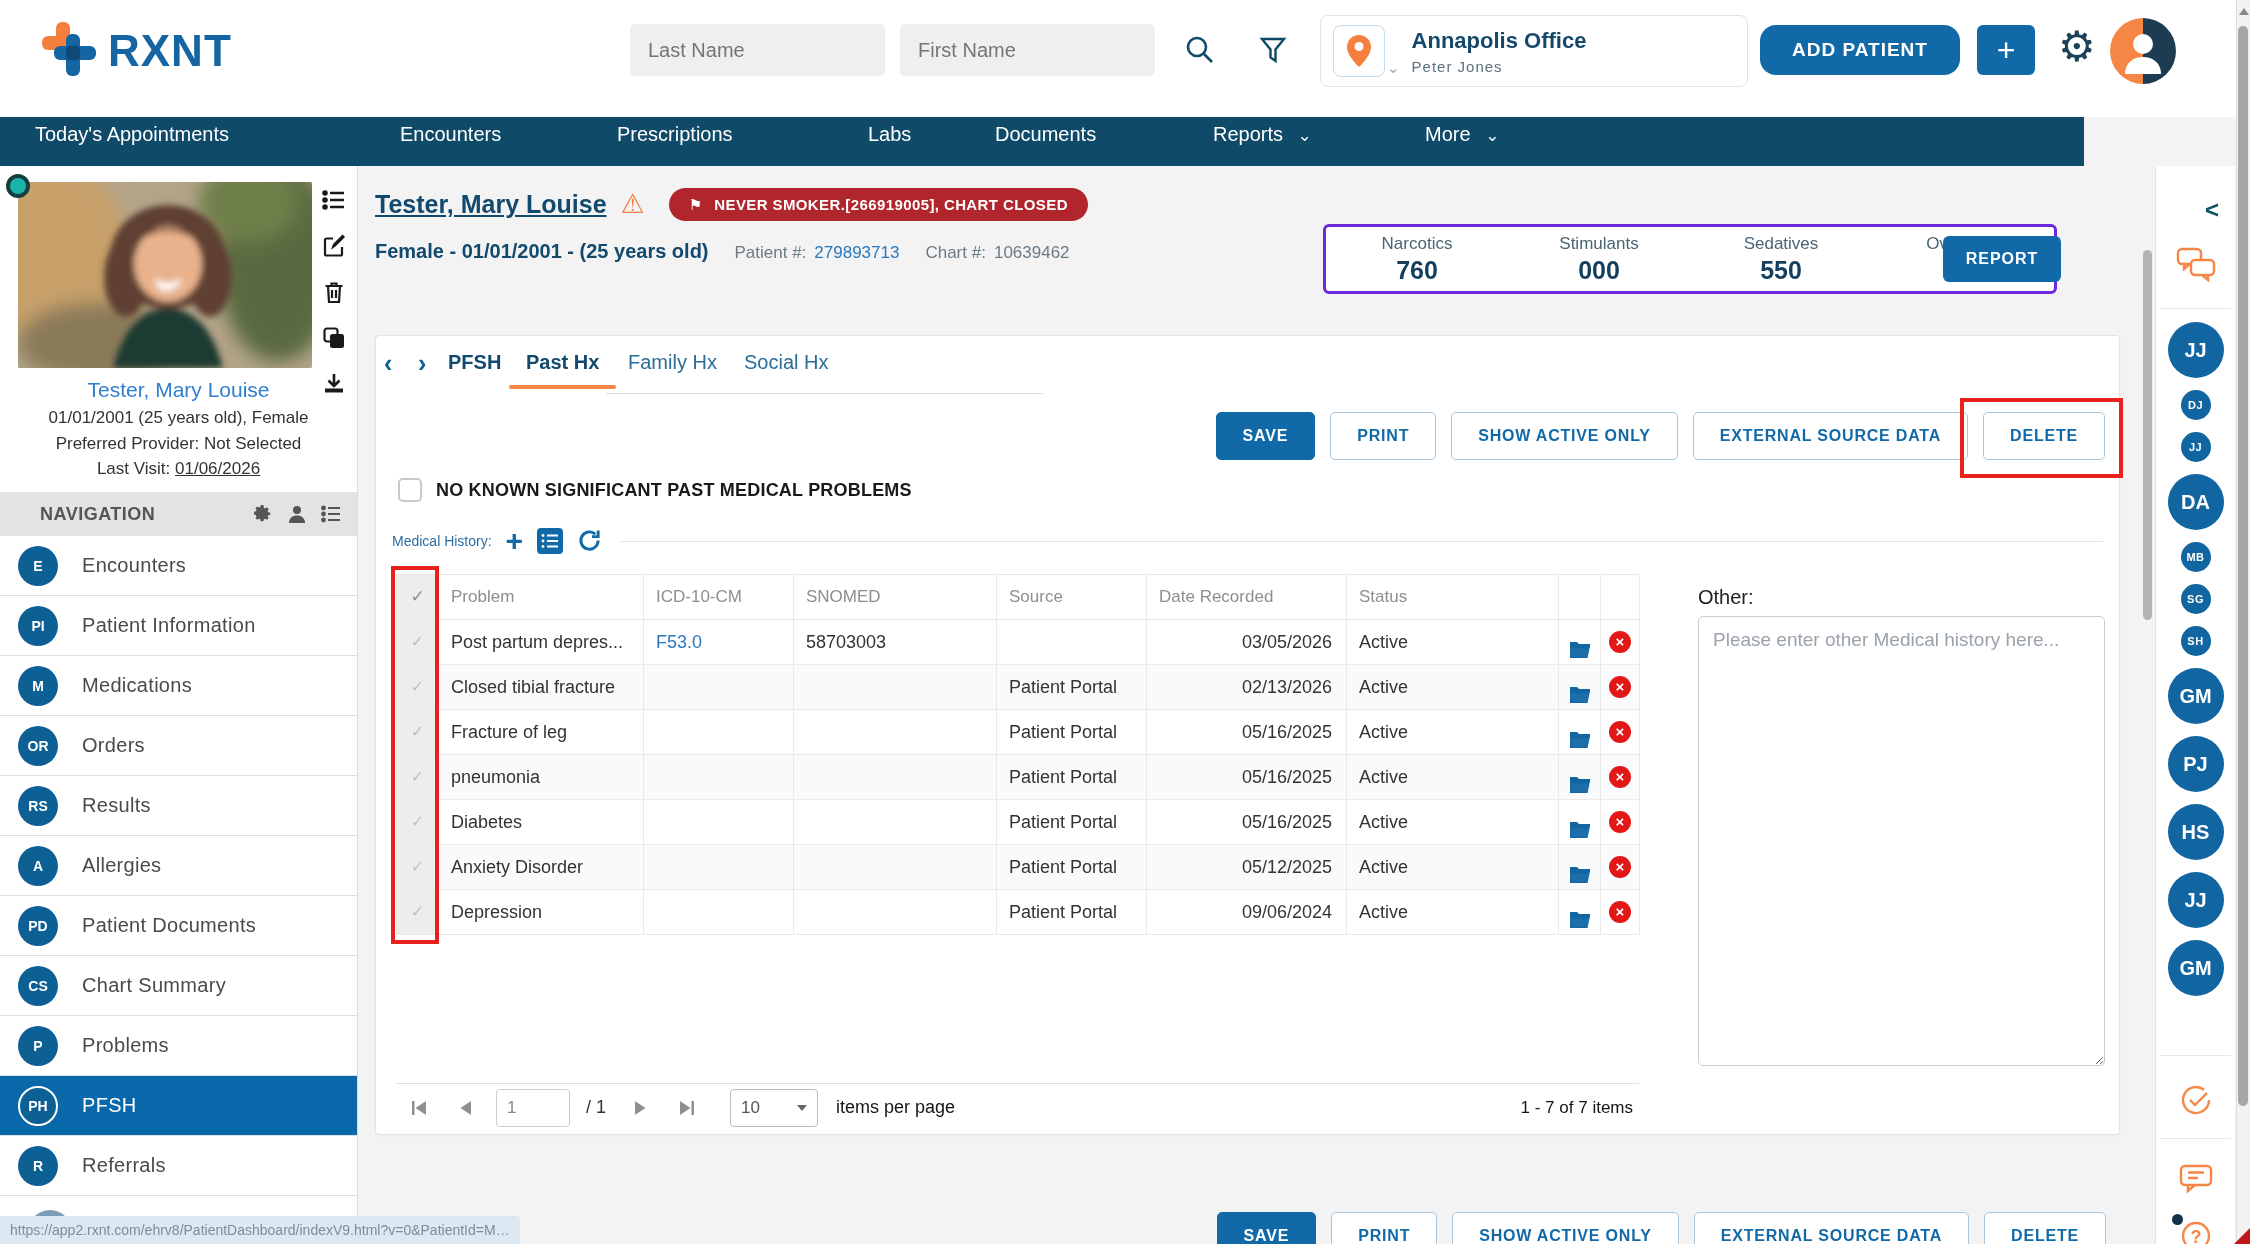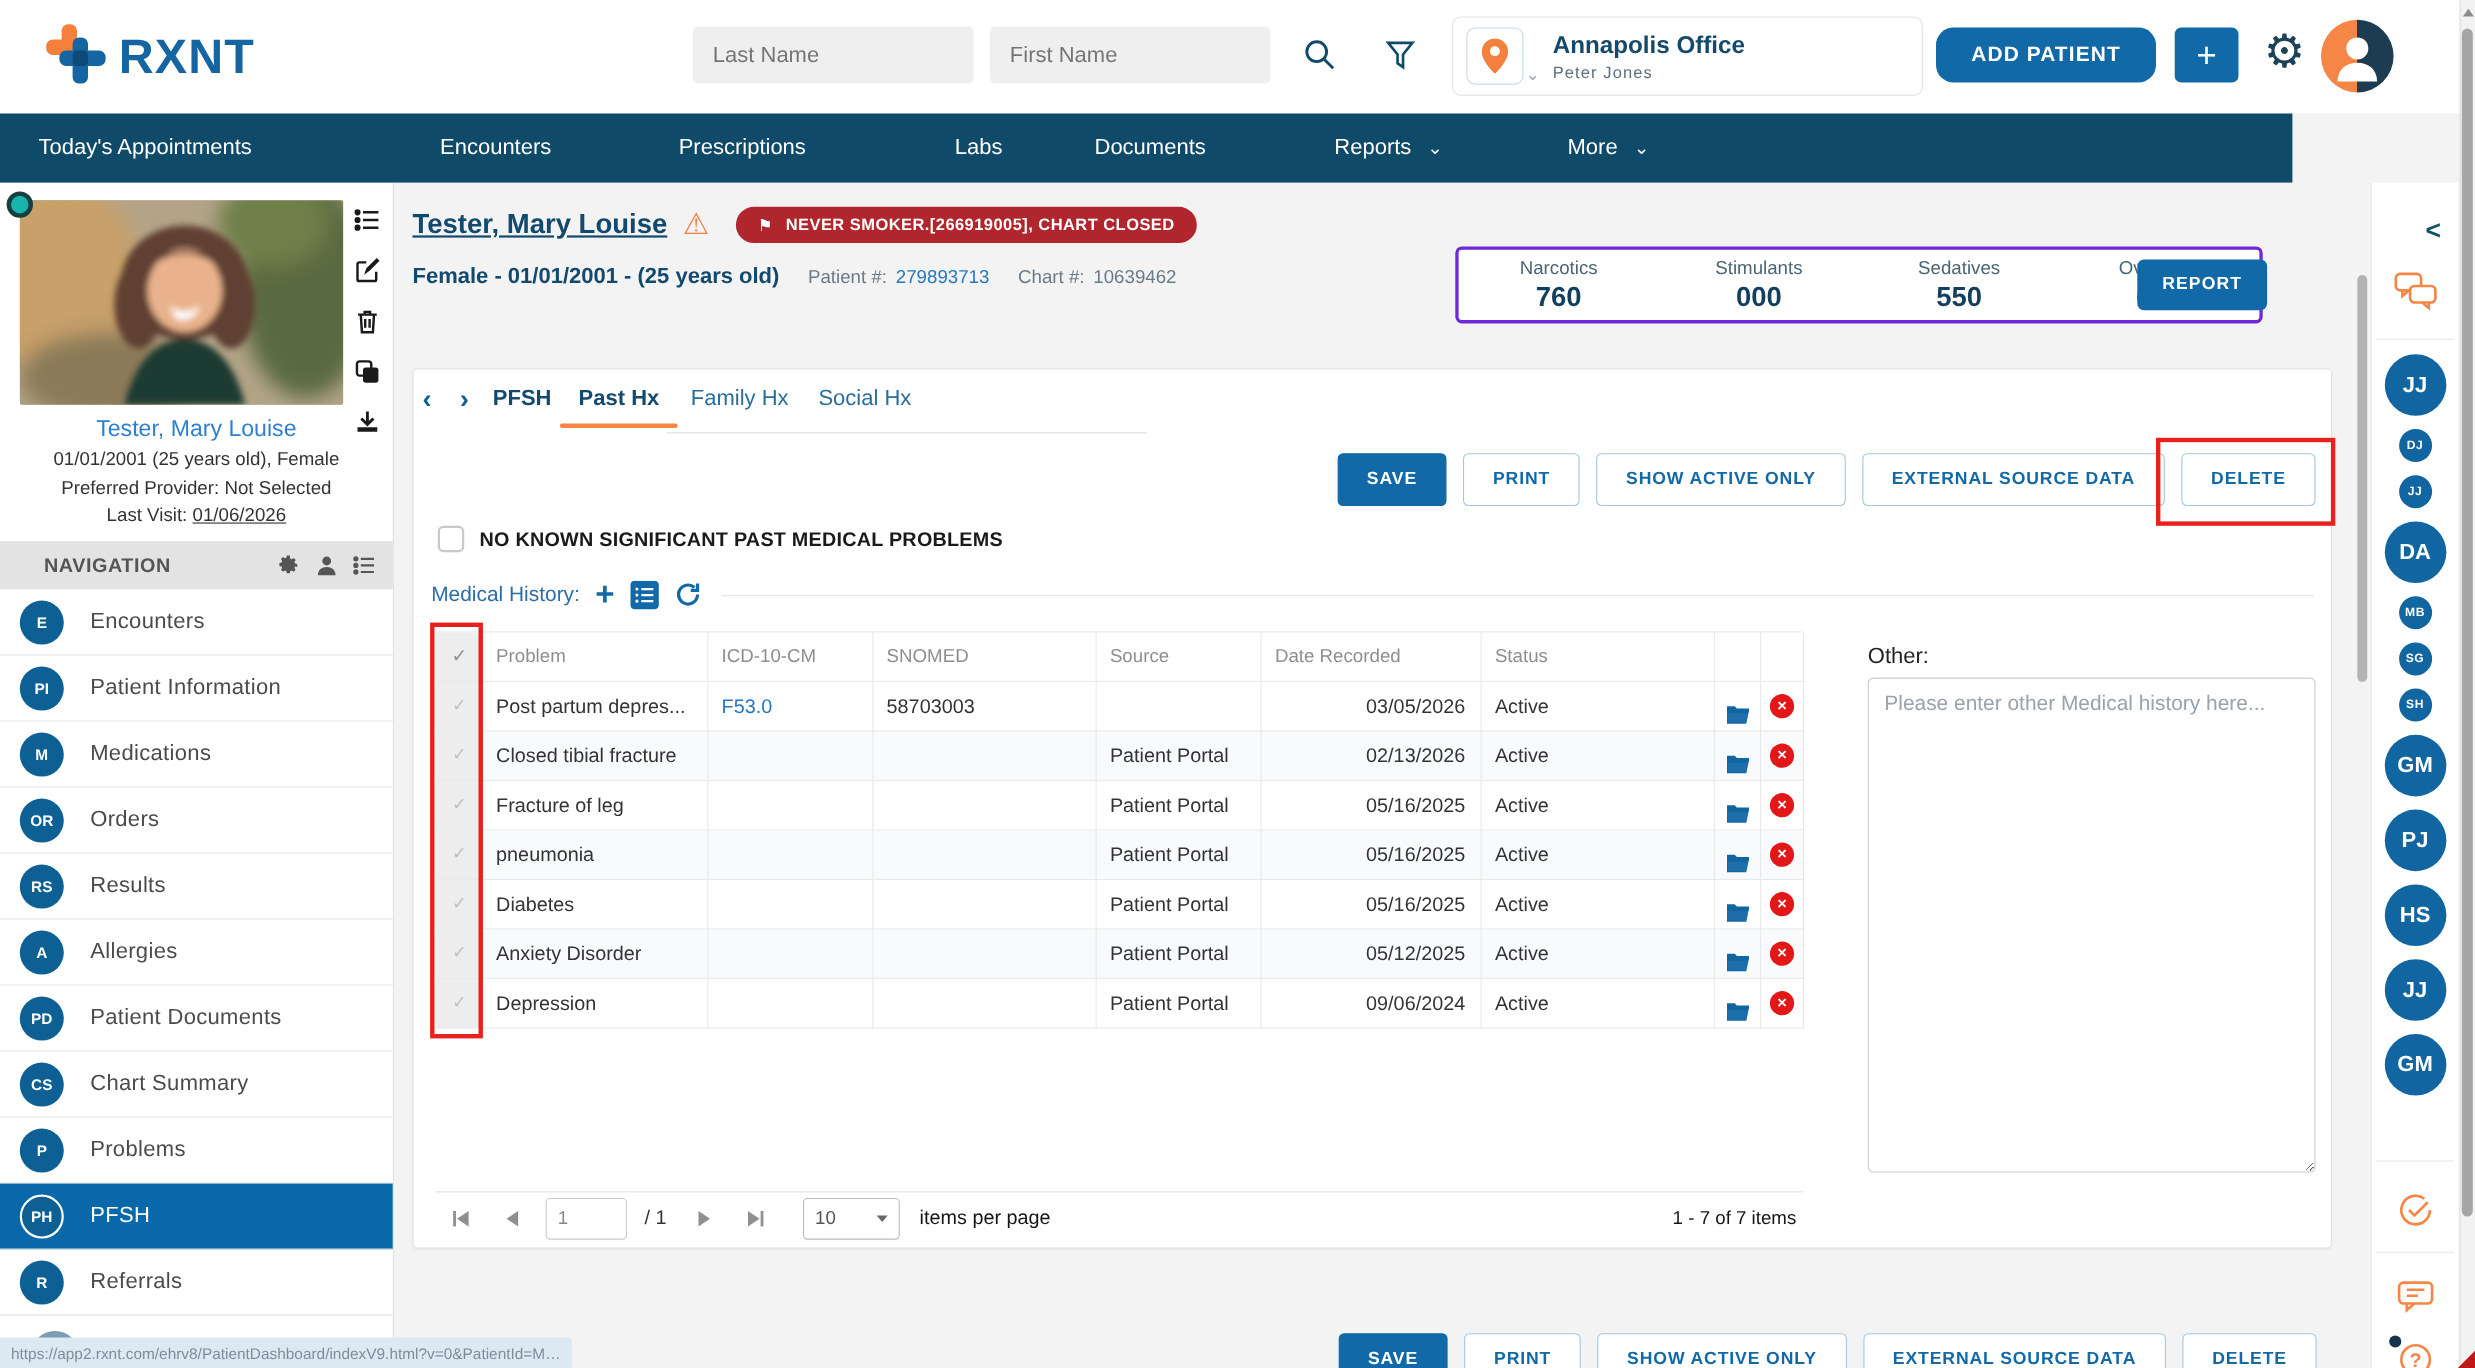--- a/index.html
+++ b/index.html
@@ -1,21 +1,21 @@
 <!DOCTYPE html>
 <html><head>
 <meta charset="utf-8">
 <style>
   * { margin:0; padding:0; box-sizing:border-box; }
   html,body { background:#cfcfcf; }
   body { font-family:"Liberation Sans","DejaVu Sans",sans-serif; }
   .screen { position:relative; width:2250px; height:1244px; background:#f3f3f3; overflow:hidden; margin:0 auto; }
 
   
-  .topbar { position:absolute; left:0; top:0; width:2250px; height:103px; background:#fff; z-index:5; }
+  .topbar { position:absolute; left:0; top:0; width:2250px; height:117px; background:#fff; z-index:5; }
   .logo { position:absolute; left:40px; top:20px; display:flex; align-items:center; }
   .logo-text { font-size:44px; font-weight:800; color:#1565a2; letter-spacing:1px; margin-left:10px; }
   .hdr-input { position:absolute; top:24px; width:255px; height:52px; background:#efefef; border-radius:5px; }
   .hdr-input input { width:100%; height:100%; background:transparent; border:none; outline:none; font-size:20px; color:#666; padding:0 18px; font-family:inherit; }
   .in-last { left:630px; } .in-first { left:900px; }
   .hdr-ico { position:absolute; cursor:pointer; }
   .office { position:absolute; left:1320px; top:15px; width:428px; height:72px; border:1px solid #e2e2e2; border-radius:8px; background:#fff; display:flex; align-items:center; padding-left:12px; cursor:pointer; }
   .pinbox { width:52px; height:52px; border:1px solid #c7dcea; border-radius:8px; display:flex; align-items:center; justify-content:center; }
   .office-chev { color:#93a5b1; font-size:15px; margin-left:2px; margin-top:34px; }
   .office-txt { margin-left:12px; }
@@ -95,21 +95,21 @@
   .btn { height:48px; border-radius:5px; font-weight:bold; font-size:16px; letter-spacing:.8px; padding:0 26px; display:flex; align-items:center; white-space:nowrap; cursor:pointer; font-family:Liberation Sans, sans-serif; }
   .btn.filled { background:#1269a8; color:#fff; border:1px solid #1269a8; }
   .btn.outline { background:#fff; color:#1269a8; border:1px solid #a8c6dc; }
   .actions-row { position:absolute; top:76px; right:14px; display:flex; gap:15px; }
 
   .nkn-row { position:absolute; left:22px; top:142px; display:flex; align-items:center; gap:14px; }
   .checkbox { width:24px; height:24px; border:2px solid #c8c8c8; border-radius:5px; background:#fff; cursor:pointer; }
   .nkn-label { font-size:18px; font-weight:bold; color:#1a1a1a; letter-spacing:.2px; }
 
   .medhx-row { position:absolute; left:16px; top:192px; width:calc(100% - 32px); display:flex; align-items:center; gap:14px; }
-  .medhx-label { font-size:19px; color:#2e6da4; }
+  .medhx-label { font-size:14px; color:#2e6da4; }
   .medhx-plus { color:#1269a8; font-size:30px; font-weight:bold; line-height:22px; cursor:pointer; }
   .medhx-icon { cursor:pointer; height:26px; }
   .medhx-line { flex:1; height:1px; background:#e4e4e4; margin-left:4px; }
 
   
   .tbl { position:absolute; left:20px; top:238px; width:1243px; border-left:1px solid #e9e9e9; border-top:1px solid #e9e9e9; }
   .t-row { display:grid; grid-template-columns:42px 205px 150px 203px 150px 200px 212px 42px 39px; height:45px; }
   .t-body .t-row:nth-of-type(even) { background:#f8fafb; }
   .t-cell { border-right:1px solid #e9e9e9; border-bottom:1px solid #e9e9e9; font-size:18px; color:#333; line-height:44px; padding-left:12px; white-space:nowrap; overflow:hidden; text-overflow:ellipsis; }
   .t-head .t-cell { font-size:17px; color:#8e8e8e; }

